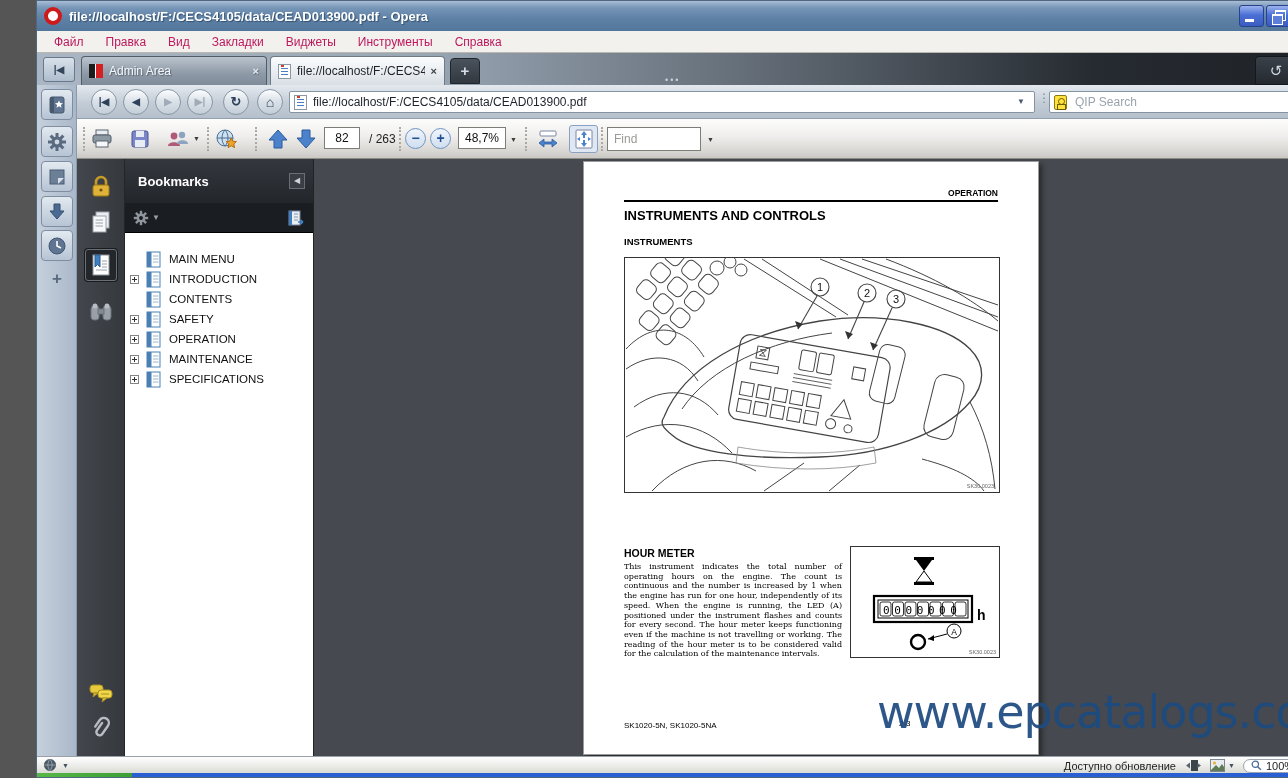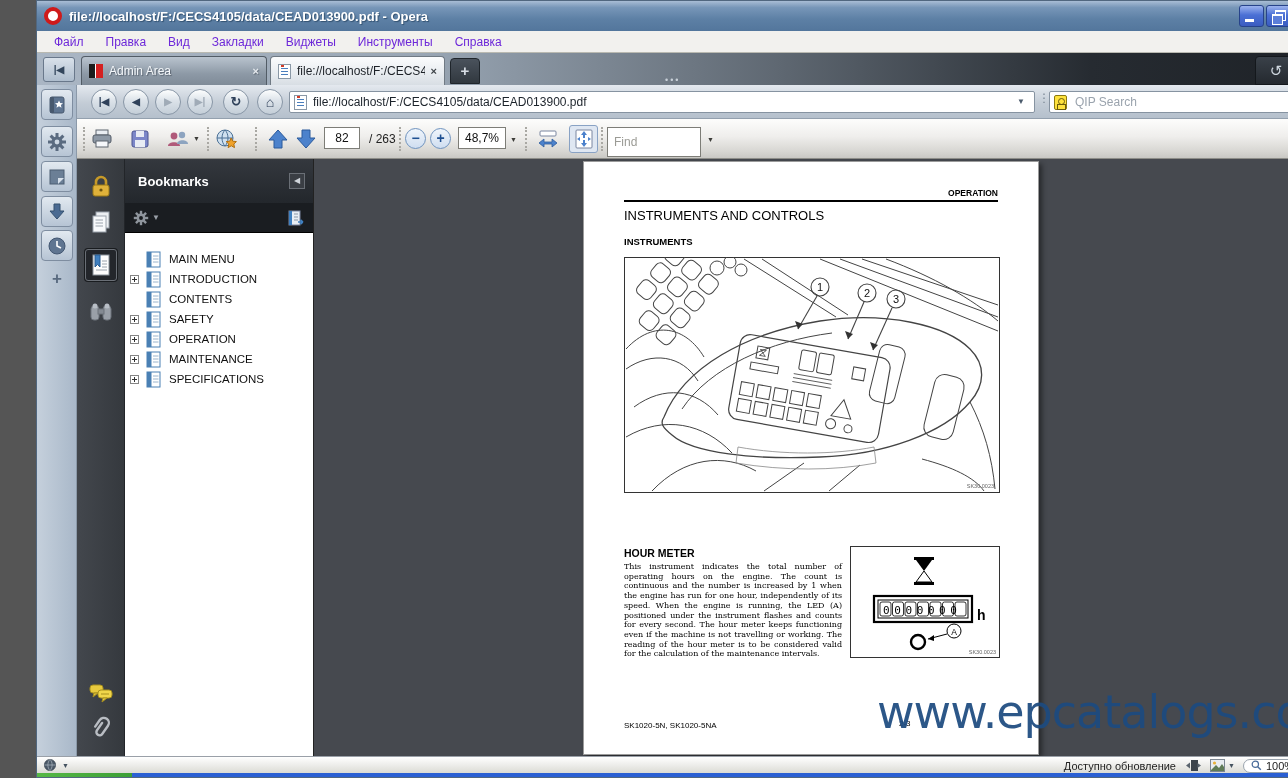--- a/index.html
+++ b/index.html
@@ -19,21 +19,21 @@
     background:linear-gradient(#9cb3ee,#4b70d5 45%,#3a5cc0);position:relative;
     color:#fff;font-weight:bold;font-size:13px;line-height:20px;text-align:center;cursor:pointer;}
   .winbtn.close{background:linear-gradient(#f0ac92,#de6c4c 45%,#c74726);border-color:#8d3317;}
   .winbtn.min::before{content:"";position:absolute;left:5px;bottom:4px;width:9px;height:3px;background:#fff;}
   .winbtn.restore::before{content:"";position:absolute;left:8px;top:4px;width:9px;height:8px;border:1px solid #fff;border-top-width:2px;}
   .winbtn.restore::after{content:"";position:absolute;left:5px;top:8px;width:9px;height:8px;border:1px solid #fff;border-top-width:2px;background:#5c7ed9;}
 
   
   .menubar{position:absolute;left:0;top:30px;right:0;height:22px;background:#f2f1ee;
     border-bottom:1px solid #b9b9b1;display:flex;align-items:center;padding-left:6px;}
-  .menu-item{font-size:12px;color:#6d28d9;padding:2px 11px;cursor:default;}
+  .menu-item{font-size:12px;color:#be185d;padding:2px 11px;cursor:default;}
 
   
   .tabbar{position:absolute;left:0;top:52px;right:0;height:32px;
     background:linear-gradient(90deg,#aab6c4 0%,#99a6b4 30%,#5e6771 58%,#262b31 82%,#1e2227 100%);}
   .panel-toggle{position:absolute;left:6px;top:4px;width:32px;height:25px;border:1px solid #69788b;border-radius:3px;
     background:linear-gradient(#d9e1ea,#aebdcd);color:#33465c;font-size:10px;font-weight:bold;text-align:center;line-height:23px;cursor:pointer;}
   .tab{position:absolute;top:3px;height:29px;border:1px solid #525c66;border-bottom:none;border-radius:4px 4px 0 0;
     display:flex;align-items:center;gap:6px;padding:0 7px;font-size:12px;cursor:pointer;}
   .tab.inactive{left:44px;width:186px;background:linear-gradient(#b9c3ce,#8d99a6 60%,#7f8b98);color:#f4f7fa;text-shadow:1px 1px 1px #5a6470;}
   .tab.active{left:233px;width:175px;background:linear-gradient(#fbfcfd,#e9edf1 55%,#d8dee4);color:#1d2228;border-color:#707a84;}
@@ -85,21 +85,21 @@
   .grip{position:absolute;top:8px;width:3px;height:24px;border-left:2px dotted #a9a8a3;}
   .tool-ic{position:absolute;top:7px;width:26px;height:26px;display:flex;align-items:center;justify-content:center;cursor:pointer;border-radius:3px;}
   .tiny-drop{position:absolute;top:16px;font-size:7px;color:#3c3c38;cursor:pointer;}
   .page-box,.zoom-box{position:absolute;top:8px;height:22px;background:#fff;border:1px solid #7d7d77;
     font-size:12px;color:#111;text-align:center;font-family:"Liberation Sans",sans-serif;}
   .page-total{position:absolute;top:13px;font-size:12px;color:#222;}
   .roundbtn{position:absolute;top:9px;width:21px;height:21px;border-radius:50%;border:1px solid #6f93bf;
     background:linear-gradient(#f0f5fb,#cfdef1);color:#1e4f91;font-size:14px;font-weight:bold;text-align:center;line-height:18px;cursor:pointer;}
   .fit-btn{position:absolute;top:6px;width:29px;height:28px;border-radius:3px;display:flex;align-items:center;justify-content:center;cursor:pointer;}
   .fit-btn.pressed{background:#dfe7f2;border:1px solid #89a2c4;}
-  .find-field{position:absolute;left:530px;top:8px;width:94px;height:30px;background:#fff;border:1px solid #7d7d77;padding:8px 4px;display:flex;align-items:center;}
+  .find-field{position:absolute;left:530px;top:8px;width:94px;height:24px;background:#fff;border:1px solid #7d7d77;padding:8px 4px;display:flex;align-items:center;}
   .find-field input{width:100%;border:none;outline:none;font-size:12px;background:transparent;font-family:"Liberation Sans",sans-serif;}
   .find-field input::placeholder{color:#9b9b95;}
 
   
   .pdf-rail{position:absolute;left:40px;top:158px;width:48px;height:597px;
     background:linear-gradient(90deg,#43474d,#35393e);border-right:1px solid #222529;}
   .prail-btn{position:absolute;left:8px;width:32px;height:32px;display:flex;align-items:center;justify-content:center;cursor:pointer;border-radius:3px;}
   .prail-btn.active{background:#23262b;border:1px solid #6a6f76;box-shadow:0 0 0 1px #191c1f;}
 
   
@@ -119,21 +119,21 @@
   .expander::before{content:"";position:absolute;left:1px;top:3px;width:5px;height:1px;background:#333;}
   .expander::after{content:"";position:absolute;left:3px;top:1px;width:1px;height:5px;background:#333;}
   .bm-ic{position:absolute;left:21px;top:2px;}
 
   
   .canvas{position:absolute;left:277px;top:158px;width:985px;height:597px;background:#46494f;overflow:hidden;}
   .page{position:absolute;left:269px;top:2px;width:456px;height:594px;background:#fff;border:1px solid #9b9b9b;
     box-shadow:3px 3px 5px rgba(0,0,0,.45);}
   .doc-h-right{position:absolute;right:40px;top:26px;font-size:8.5px;font-weight:bold;color:#000;}
   .doc-rule{position:absolute;left:40px;right:40px;top:38px;height:2px;background:#000;}
-  .doc-title{position:absolute;left:40px;top:46px;font-size:13px;font-weight:normal;color:#000;}
+  .doc-title{position:absolute;left:40px;top:46px;font-size:13px;font-weight:bold;color:#000;}
   .doc-sec1{position:absolute;left:40px;top:74px;font-size:9.5px;font-weight:bold;color:#000;}
   .fig1{position:absolute;left:40px;top:95px;width:376px;height:236px;}
   .doc-captions{position:absolute;left:151px;top:343px;font-size:7.5px;font-weight:bold;color:#000;line-height:10px;}
   .doc-sec2{position:absolute;left:40px;top:385px;font-size:10.5px;font-weight:bold;color:#000;}
   .doc-para{position:absolute;left:40px;top:400px;width:218px;font-family:"DejaVu Serif",serif;
     font-size:8px;line-height:9.7px;text-align:justify;color:#000;}
   .fig2{position:absolute;left:266px;top:384px;width:150px;height:112px;}
   .doc-footer{position:absolute;left:40px;top:559px;font-size:8px;color:#000;}
   .doc-pagenum{position:absolute;left:315px;top:557px;font-size:8px;color:#000;}
   .watermark{position:absolute;left:563px;top:526px;font-family:"DejaVu Sans",sans-serif;

